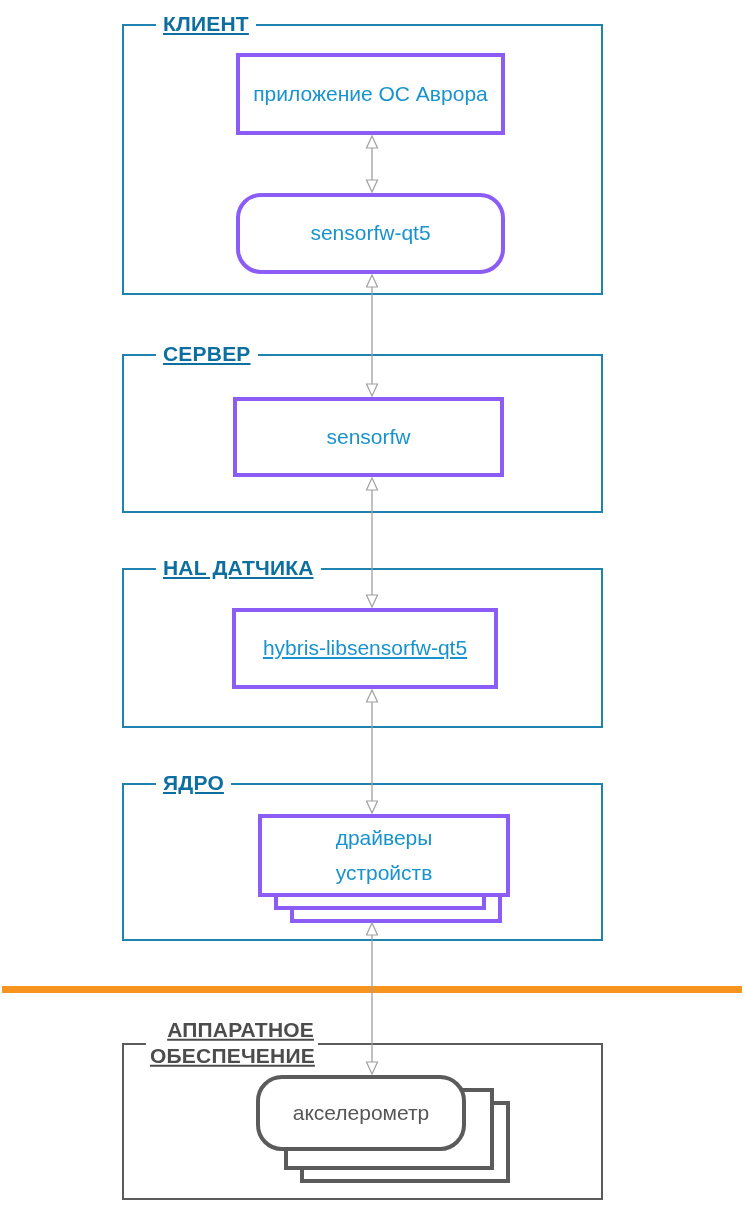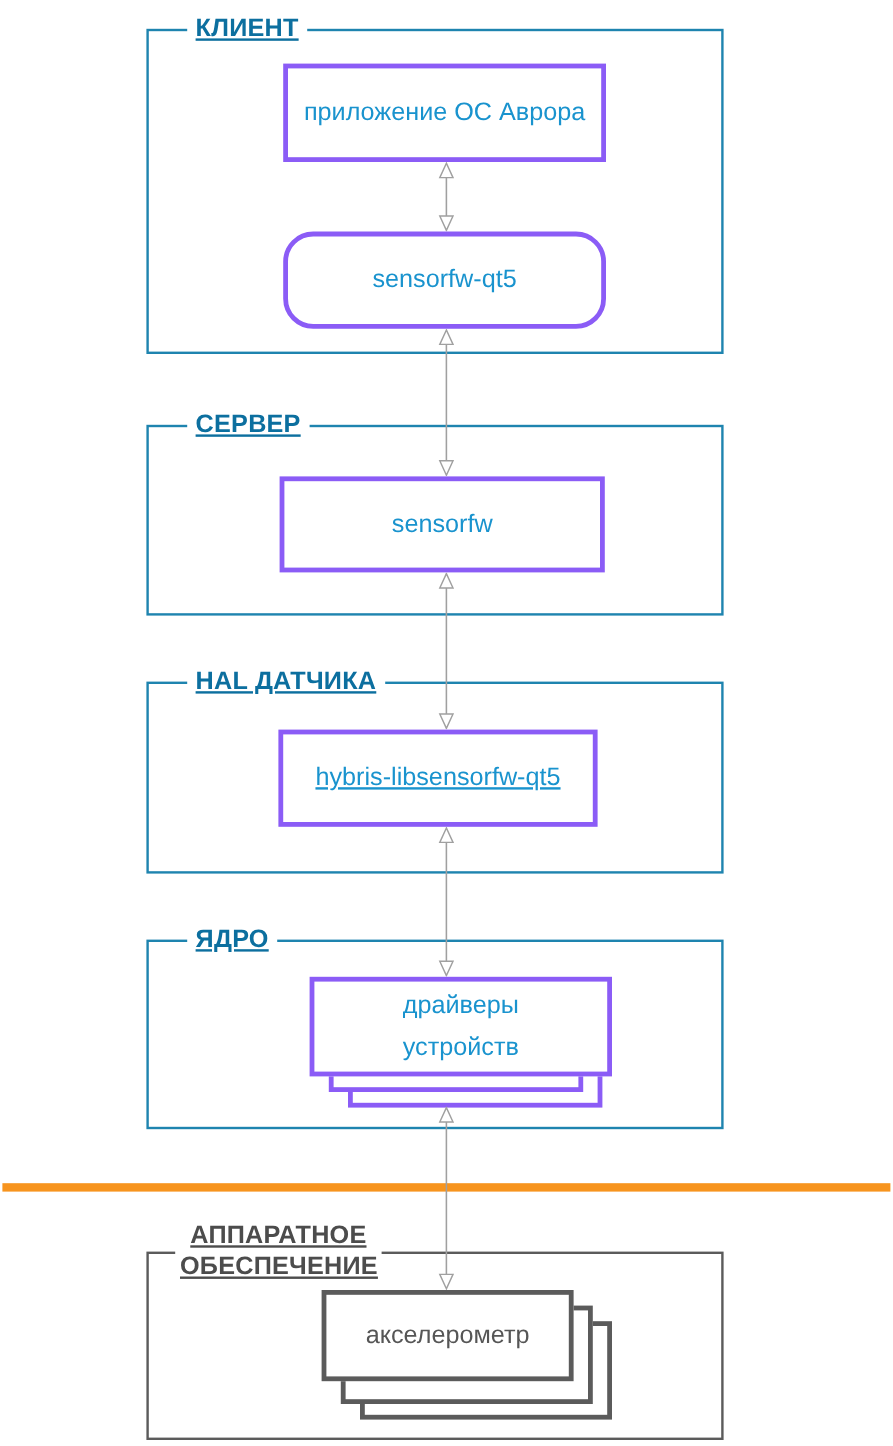--- a/index.html
+++ b/index.html
@@ -107,25 +107,25 @@
 
   <div class="node backer" style="left:290px; top:840px; width:212px; height:83px;"></div>
   <div class="node backer" style="left:274px; top:827px; width:212px; height:83px;"></div>
   <div class="node" style="left:258px; top:814px; width:252px; height:83px;">
     <span class="wrap">драйверы устройств</span>
   </div>
 
   <div class="divider"></div>
 
   <div class="group gray" style="left:122px; top:1043px; width:481px; height:157px;"></div>
-  <div class="group-title gray-t" style="left:146px; top:1043px; width:164px;">АППАРАТНОЕ ОБЕСПЕЧЕНИЕ</div>
+  <div class="group-title gray-t" style="left:146px; top:1043px; width:164px;text-align:right;">АППАРАТНОЕ ОБЕСПЕЧЕНИЕ</div>
 
   <div class="node gray-n backer" style="left:300px; top:1101px; width:210px; height:82px;"></div>
   <div class="node gray-n backer" style="left:284px; top:1088px; width:210px; height:82px;"></div>
-  <div class="node gray-n" style="left:268px; top:1075px; width:210px; height:76px;">
+  <div class="node gray-n" style="left:256px; top:1075px; width:210px; height:76px;border-radius:26px;">
     <span>акселерометр</span>
   </div>
 
   <div class="arrow" style="left:364px; top:135px; height:58px;">
     <svg width="16" height="58" viewBox="0 0 16 58">
       <line x1="8" y1="12" x2="8" y2="46" stroke="#A0A0A0" stroke-width="1.3"></line>
       <polygon points="8,1 2.5,13 13.5,13" fill="#ffffff" stroke="#A0A0A0" stroke-width="1.2"></polygon>
       <polygon points="8,57 2.5,45 13.5,45" fill="#ffffff" stroke="#A0A0A0" stroke-width="1.2"></polygon>
     </svg>
   </div>

